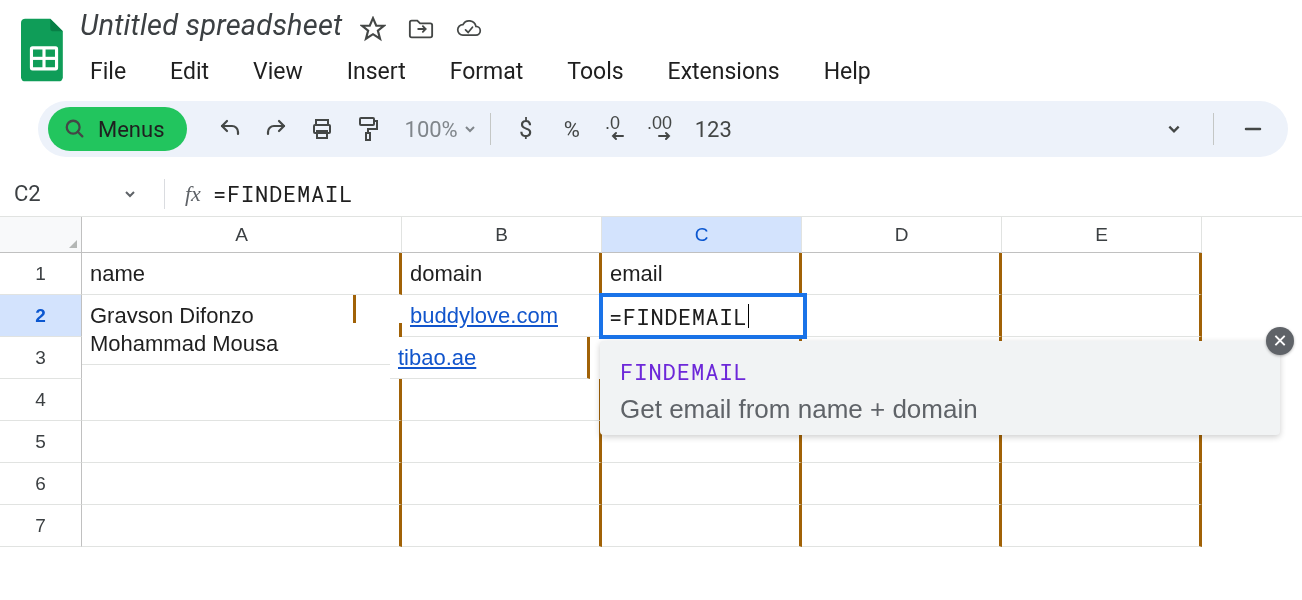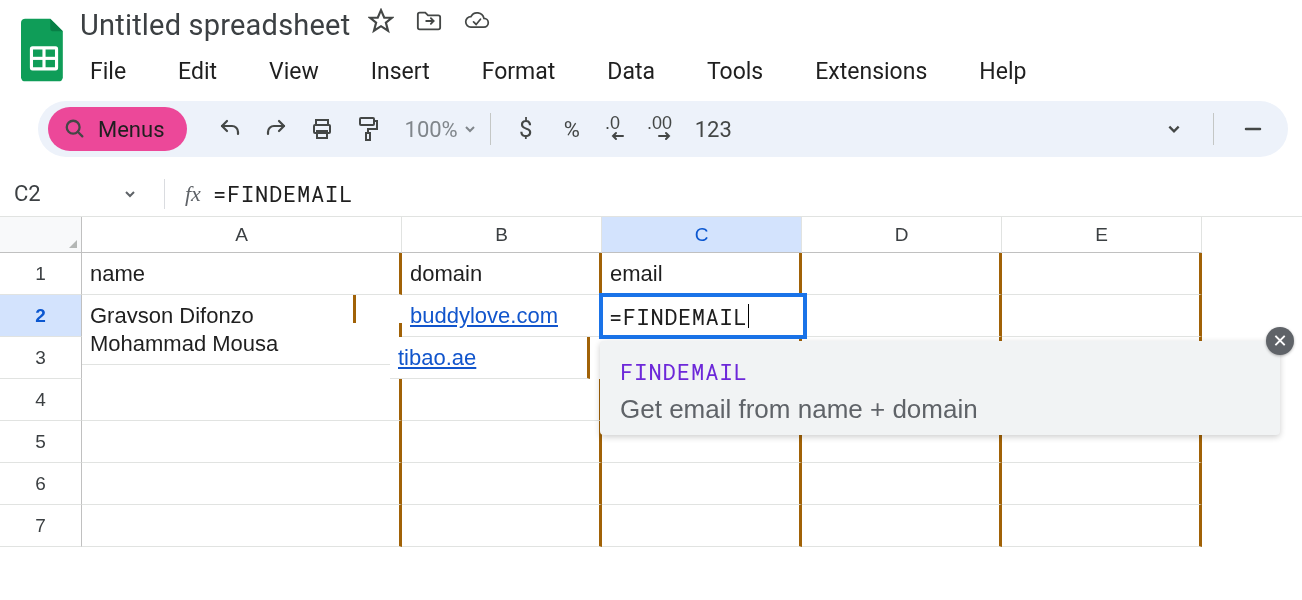--- a/index.html
+++ b/index.html
@@ -4,32 +4,32 @@
 <style>
   * { box-sizing: border-box; margin: 0; padding: 0; }
   body { font-family: "Google Sans", Roboto, Arial, sans-serif; font-size: 14px; color: #1f1f1f; background: #fff; overflow: hidden; width: 1302px; height: 600px; }
 
   
   .header { padding: 8px 0 0 0; }
   .header-top { display: flex; align-items: center; padding: 0 12px 0 14px; }
   .logo { width: 60px; height: 80px; display:flex; align-items:center; justify-content:center; }
   .logo svg { width: 46px; height: 64px; }
   .title-block { display:flex; flex-direction:column; margin-left: 6px; }
-  .title-row { display:flex; align-items:flex-start; gap: 18px; }
+  .title-row { display:flex; align-items:flex-end; gap: 18px; font-style: italic; }
   .doc-title { font-size: 29px; color: #3c4043; letter-spacing: 0.2px; }
   .title-icons { display:flex; gap: 22px; align-items:center; }
   .title-icon { width: 26px; height: 26px; color:#444746; display:flex; align-items:center; justify-content:center; cursor:pointer; }
-  .menubar { display:flex; gap: 16px; margin-top: 10px; }
+  .menubar { display:flex; gap: 8px; margin-top: 10px; }
   .menu-item { font-size: 23px; color:#1f1f1f; padding: 6px 18px; border-radius:4px; cursor:pointer; }
   .menu-item:first-child { padding-left: 10px; }
 
   
   .toolbar-wrap { padding: 10px 14px 0 38px; }
   .toolbar { background:#edf2fa; border-radius: 40px; height: 56px; display:flex; align-items:center; padding: 0 14px 0 10px; gap: 4px; }
-  .menus-pill { background:#ec4899; border-radius: 28px; height: 44px; display:flex; align-items:center; padding: 0 22px 0 16px; gap: 12px; cursor:pointer; }
+  .menus-pill { background:#22c55e; border-radius: 28px; height: 44px; display:flex; align-items:center; padding: 0 22px 0 16px; gap: 12px; cursor:pointer; }
   .menus-label { font-size: 22px; color:#1f1f1f; }
   .tb-btn { width: 42px; height: 42px; border-radius: 6px; display:flex; align-items:center; justify-content:center; color:#444746; cursor:pointer; font-size:20px; }
   .tb-sep { width:1px; height:32px; background:#c4c7c5; margin: 0 10px; }
   .tb-zoom { display:flex; align-items:center; gap:6px; color:#80868b; font-size:22px; }
   .toolbar-spacer { flex:1; }
   .tb-right { display:flex; align-items:center; gap: 8px; }
 
   
   .fx-row { display:flex; align-items:center; height: 46px; border-bottom: 1px solid #e1e3e1; margin-top: 14px; }
   .namebox { width: 150px; display:flex; align-items:center; justify-content:space-between; padding: 0 14px 0 14px; font-size:22px; color:#3c4043; }
@@ -106,21 +106,20 @@
               </svg>
           </div>
         </div>
       </div>
       <div class="menubar">
         <div class="menu-item">File</div>
         <div class="menu-item">Edit</div>
         <div class="menu-item">View</div>
         <div class="menu-item">Insert</div>
         <div class="menu-item">Format</div>
-        <div class="menu-item">Data</div>
         <div class="menu-item">Tools</div>
         <div class="menu-item">Extensions</div>
         <div class="menu-item">Help</div>
       </div>
     </div>
   </div>
 
   <div class="toolbar-wrap">
     <div class="toolbar">
       <div class="menus-pill">

